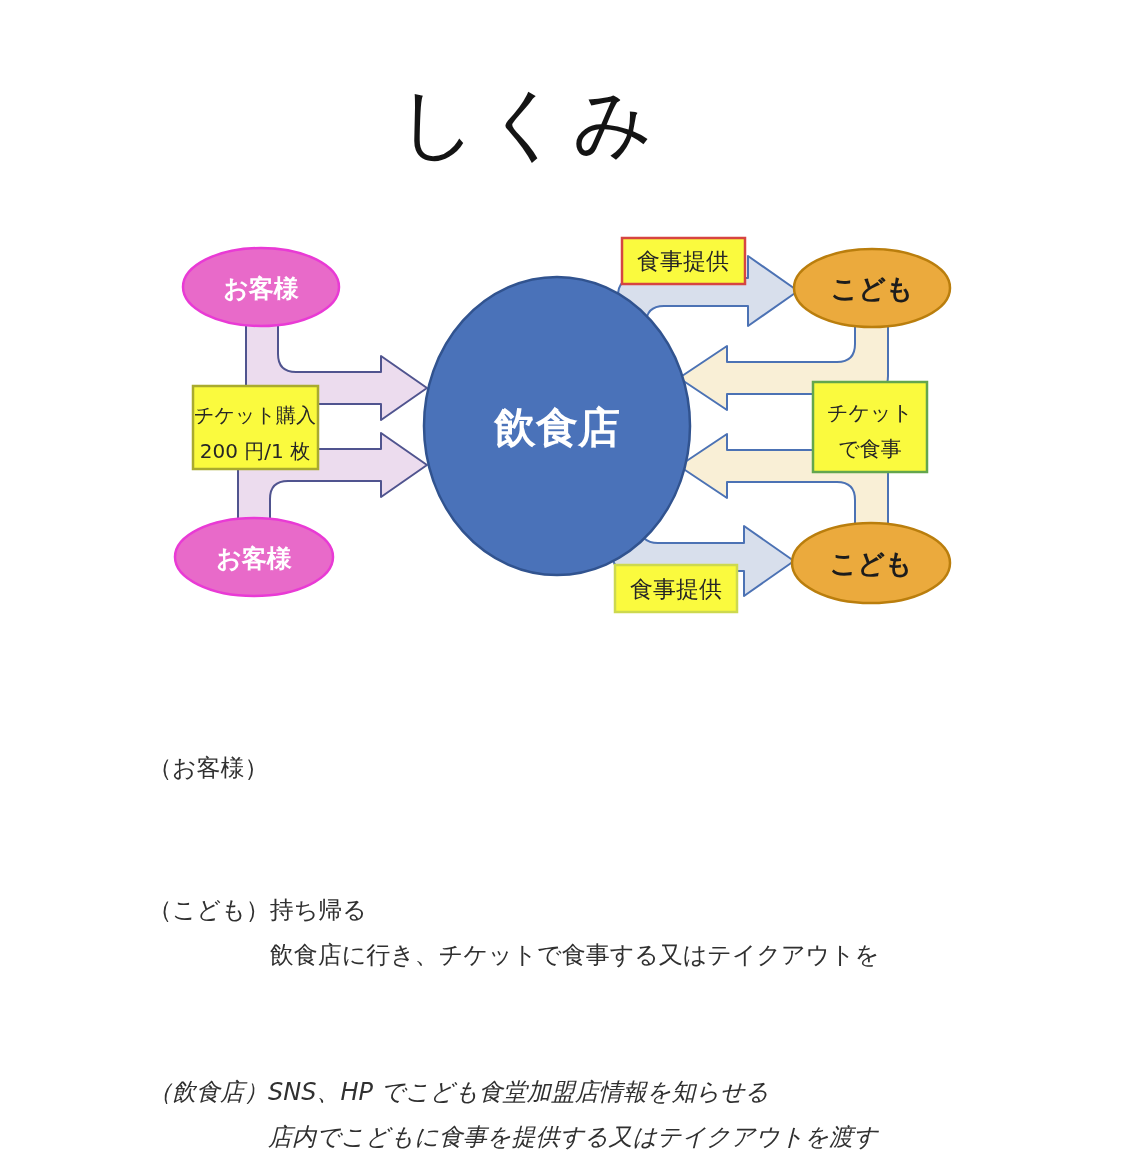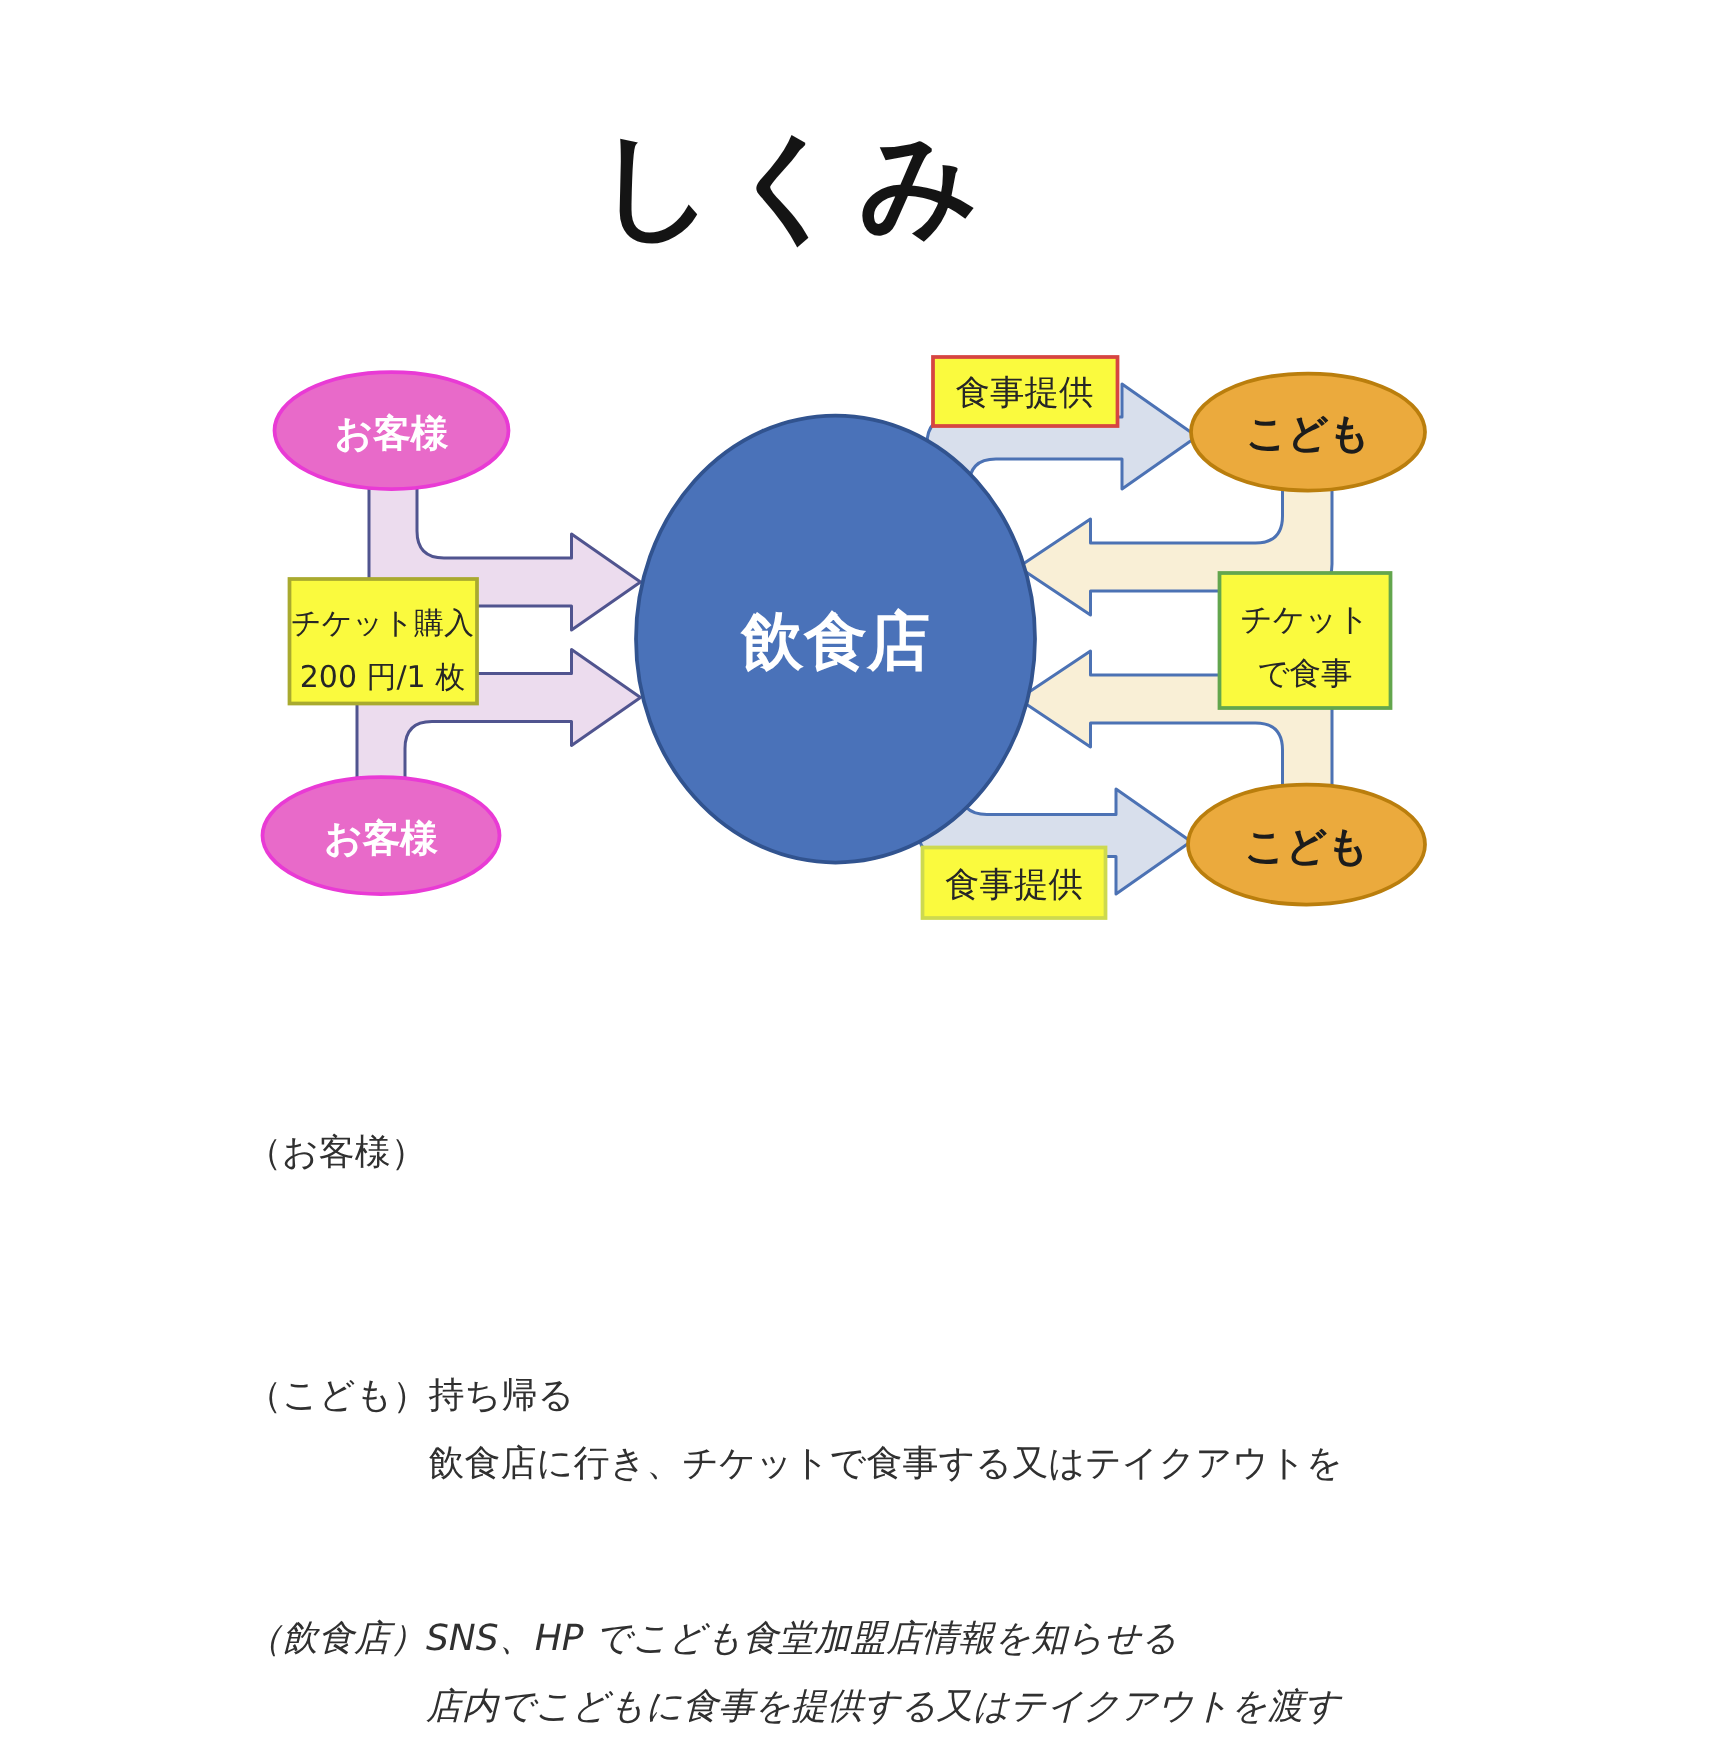--- a/index.html
+++ b/index.html
@@ -1,29 +1,29 @@
 <!DOCTYPE html>
 <html><head>
 <meta charset="utf-8">
 <style>
   html,body{margin:0;padding:0;background:#ffffff;}
   body{width:1141px;height:1162px;position:relative;overflow:hidden;
        font-family:"DejaVu Sans","Liberation Sans",sans-serif;color:#303030;}
   .title{position:absolute;top:20px;left:0;width:1058px;text-align:center;
-         font-size:78px;font-weight:700;color:#141414;letter-spacing:8px;}
+         font-size:78px;font-weight:400;color:#141414;letter-spacing:8px;}
   .diagram{position:absolute;left:0;top:0;width:1141px;height:690px;}
   .diagram text{font-family:"DejaVu Sans","Liberation Sans",sans-serif;}
   .node-label{fill:#ffffff;font-weight:700;}
   .child-label{fill:#1c1c1c;font-weight:700;}
   .box-label{fill:#262626;}
-  .note{position:absolute;display:flex;font-size:24px;line-height:45px;color:#303030;margin-left:16px;}
+  .note{position:absolute;display:flex;font-size:24px;line-height:45px;color:#303030;}
   .note-label{white-space:nowrap;flex:0 0 auto;}
   .note-body{flex:0 0 auto;}
   #note1{left:148px;top:746px;}
-  #note2{left:148px;top:908px;}
+  #note2{left:148px;top:888px;}
   #note3{left:148px;top:1070px;font-style:italic;}
 </style>
 </head>
 <body>
 
 <h1 class="title">しくみ</h1>
 
 <svg class="diagram" viewBox="0 0 1141 690">
 
   <path d="M 246 318 L 246 386 Q 246 404 264 404 L 381 404 L 381 420 L 427 388 L 381 356 L 381 372 L 296 372 Q 278 372 278 354 L 278 318 Z" fill="#ECDCEE" stroke="#50548F" stroke-width="2" stroke-linejoin="round"></path>

